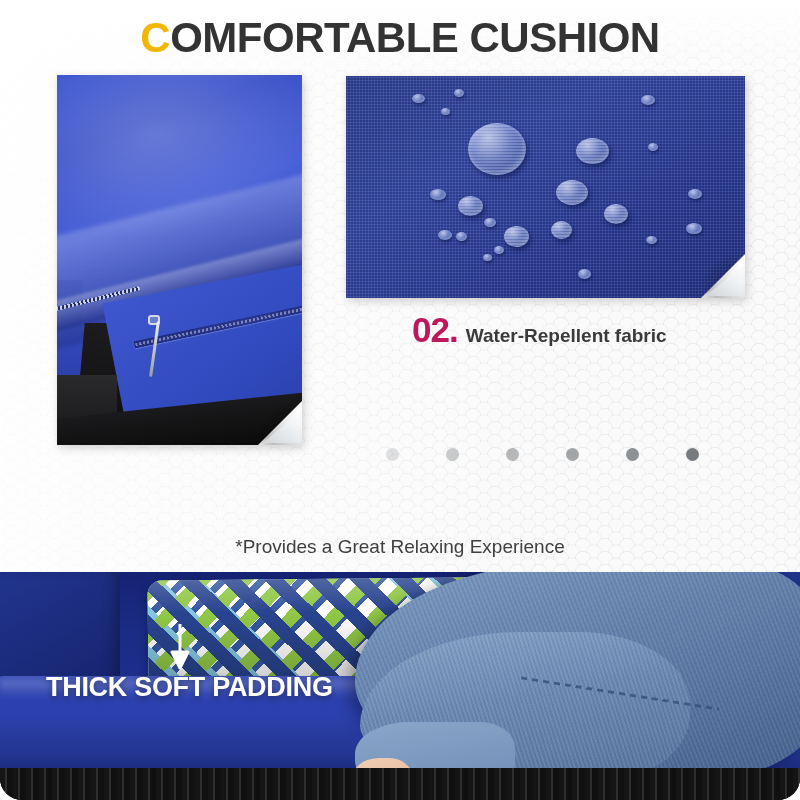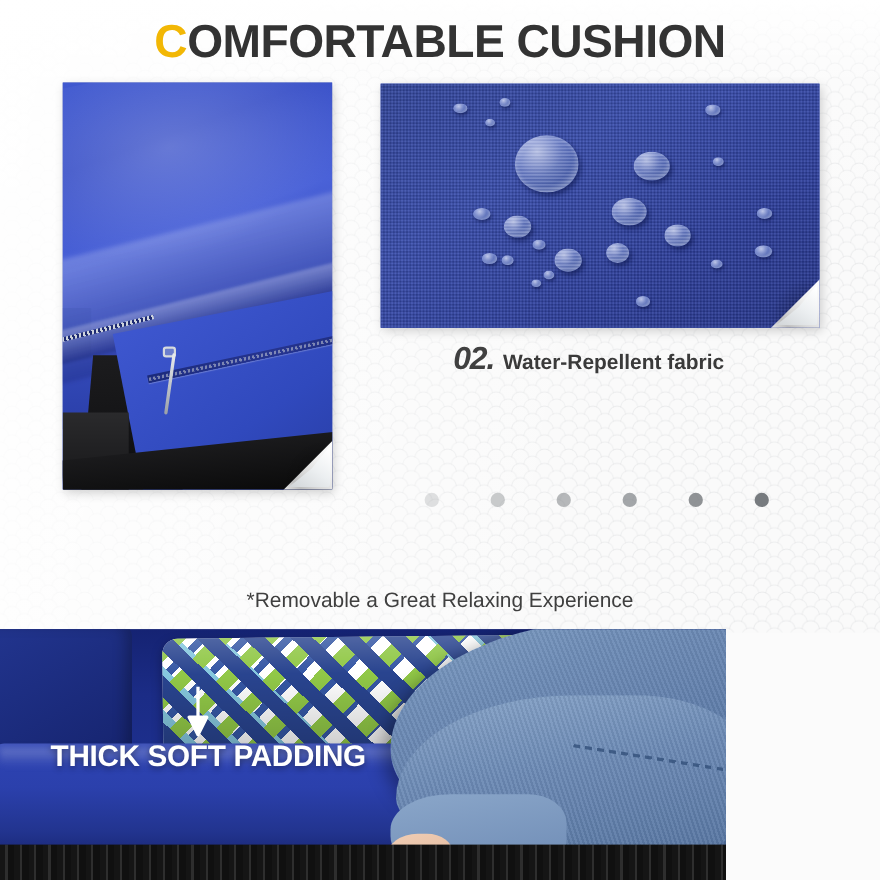--- a/index.html
+++ b/index.html
@@ -10,20 +10,21 @@
     overflow:hidden;
     position:relative;
   }
 
   
   #page {
     position:relative;
     width:800px; height:800px;
     background:#fbfbfb;
     overflow:hidden;
+    border-radius:22px;
   }
 
   
   .bg-texture {
     position:absolute; left:0; top:0; width:800px; height:575px;
     background-color:#fafafa;
     background-image:
       radial-gradient(circle at 50% 100%, rgba(0,0,0,0) 7px, rgba(160,165,170,0.18) 7.6px, rgba(0,0,0,0) 8.6px),
       radial-gradient(circle at 50% 100%, rgba(0,0,0,0) 7px, rgba(160,165,170,0.14) 7.6px, rgba(0,0,0,0) 8.6px);
     background-size: 22px 13px, 22px 13px;
@@ -188,21 +189,21 @@
   }
   .drop.sm {
     background:
       radial-gradient(circle at 38% 30%, rgba(255,255,255,0.6), rgba(255,255,255,0.1) 50%),
       linear-gradient(150deg,#6278cf,#445aa6);
     box-shadow:1px 2px 3px rgba(10,18,70,0.5), inset -1px -1px 3px rgba(255,255,255,0.3);
   }
 
   
   #photo-lifestyle {
-    position:absolute; left:0; top:572px; width:660px; height:228px;
+    position:absolute; left:0; top:572px; width:800px; height:228px;
     overflow:hidden; background:#18277a;
   }
   .ls-backwall {
     position:absolute; left:0; top:0; width:800px; height:120px;
     background:linear-gradient(180deg,#152373 0%,#1b2c86 50%,#1d2f8d 100%);
   }
   .ls-backcush-l {
     position:absolute; left:-10px; top:-4px; width:130px; height:118px;
     background:linear-gradient(150deg,#22358f,#16246f);
     border-radius:0 10px 10px 0;
@@ -308,24 +309,23 @@
 
   
   .caption {
     position:absolute;
     white-space:nowrap;
     color:#3a3a3a;
     font-weight:bold;
     font-size:19px;
   }
   .caption .num {
-    color:#404040;
-    font-style:italic;
+    color:#be185d;
     font-weight:bold;
-    font-size:29px;
+    font-size:35px;
     margin-right:8px;
     letter-spacing:-1px;
   }
   #caption-01 { left:38px; top:474px; }
   #caption-02 { left:412px; top:310px; }
 
   .subnote {
     position:absolute; left:0; top:536px; width:800px;
     text-align:center;
     font-size:19px;
@@ -417,21 +417,21 @@
 
   <div class="dot-row">
     <span class="dot" style="left:0px;opacity:.22"></span>
     <span class="dot" style="left:60px;opacity:.38"></span>
     <span class="dot" style="left:120px;opacity:.52"></span>
     <span class="dot" style="left:180px;opacity:.66"></span>
     <span class="dot" style="left:240px;opacity:.82"></span>
     <span class="dot" style="left:300px;opacity:1"></span>
   </div>
 
-  <div class="subnote">*Removable a Great Relaxing Experience</div>
+  <div class="subnote">*Provides a Great Relaxing Experience</div>
 
   <div id="photo-lifestyle">
     <div class="ls-backwall"></div>
     <div class="ls-backcush-l"></div>
     <div class="ls-backcush-r"></div>
 
     <div class="pillow">
       <div class="pillow-pattern"></div>
       <div class="pillow-shade"></div>
     </div>

